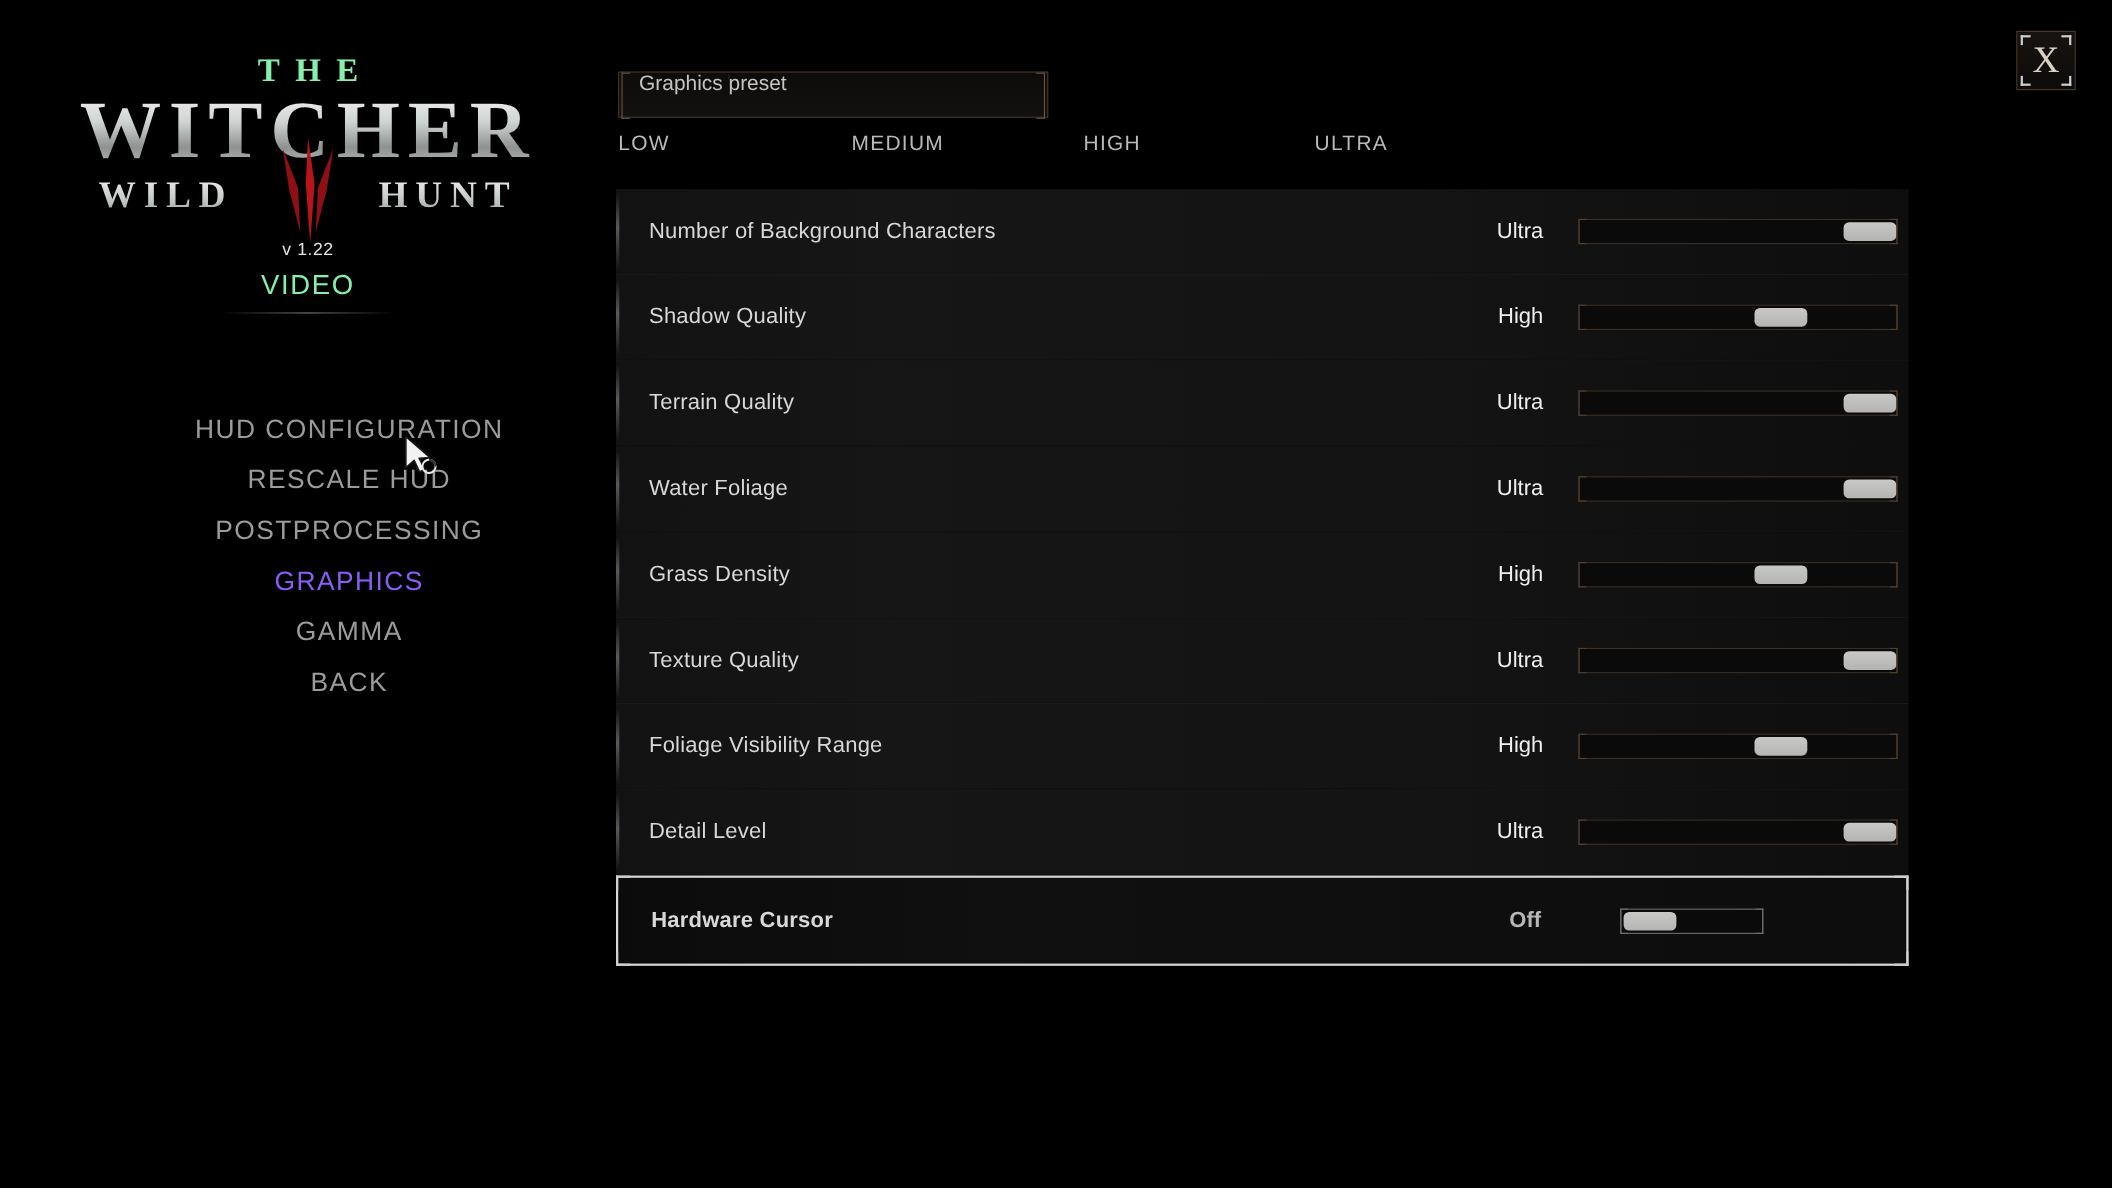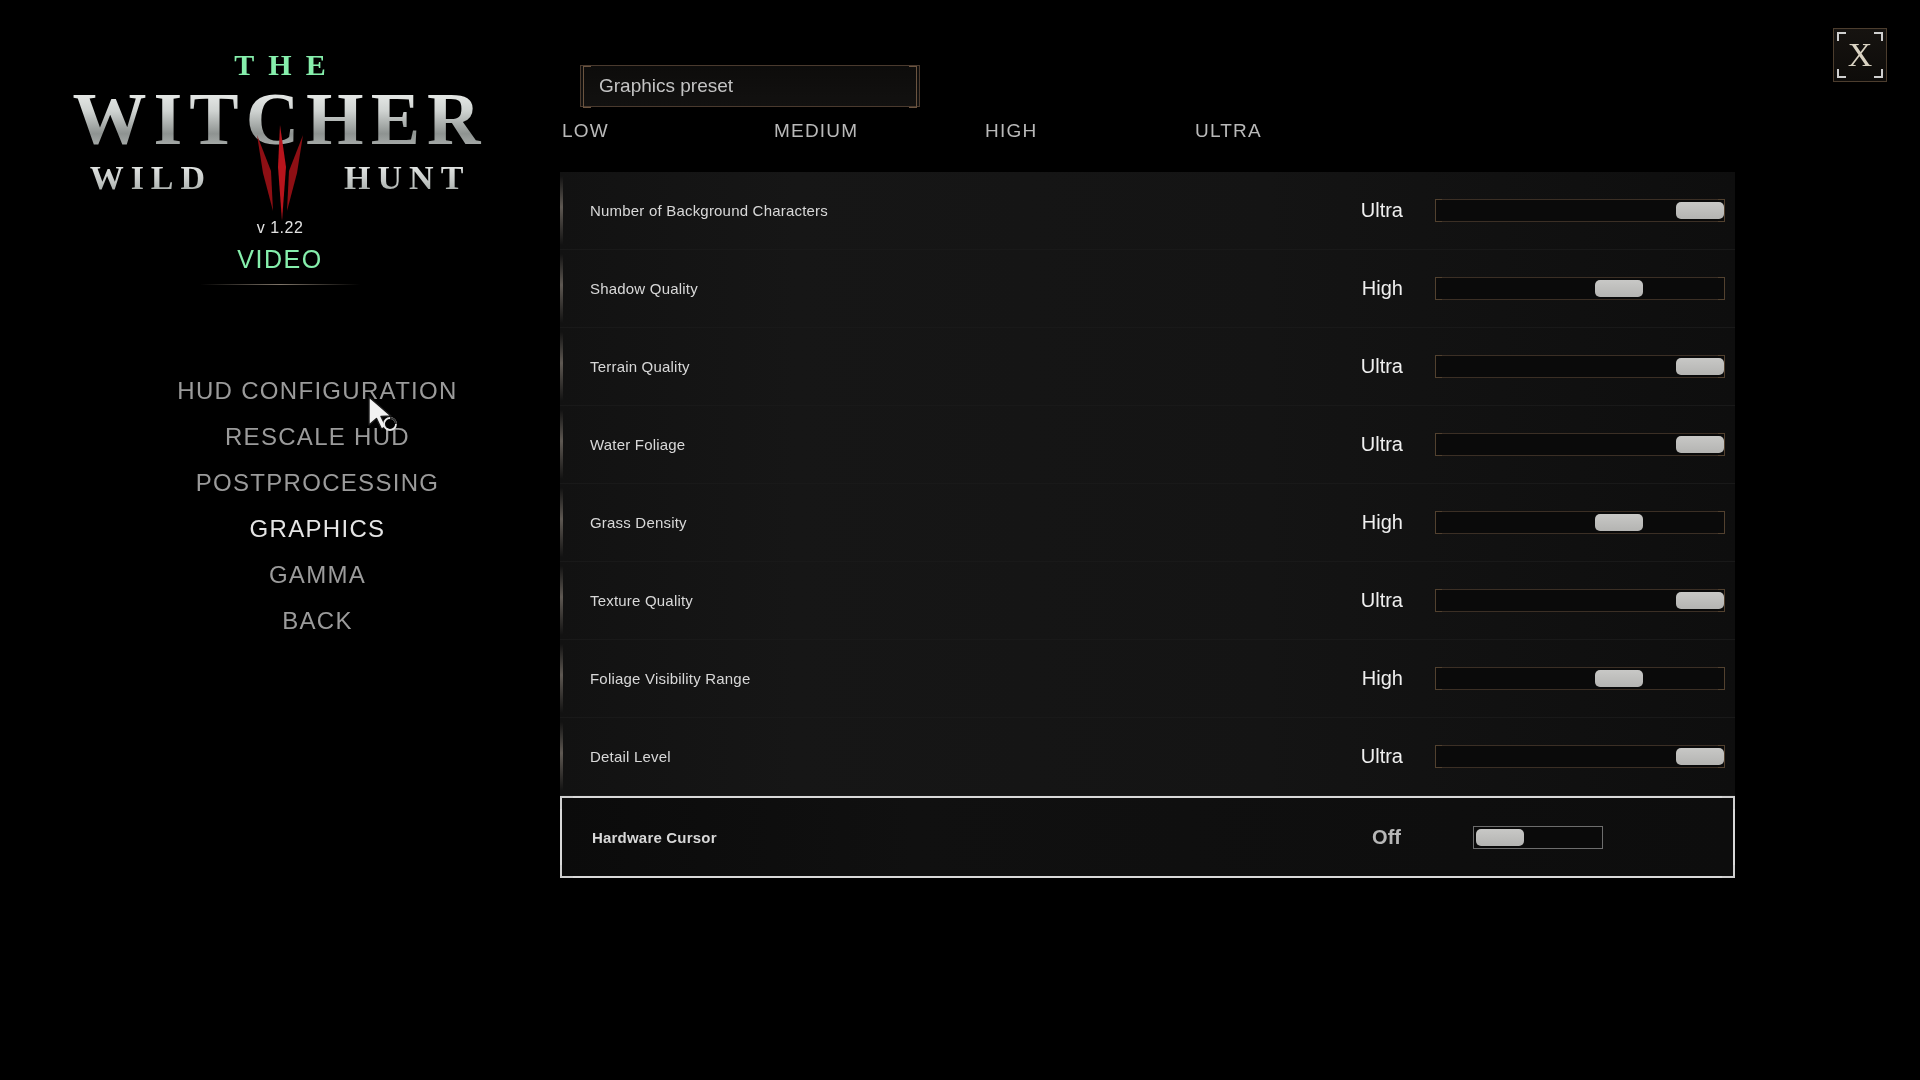--- a/index.html
+++ b/index.html
@@ -64,32 +64,32 @@
     position:absolute; left:0; top:368px; width:560px; text-align:center;
   }
   .menu-item{
     display:block; width:635px;
     font-size:24px; letter-spacing:1.3px;
     color:#9b9b9b; padding:11px 0; line-height:1;
     cursor:pointer; background:none; border:none;
     font-family:"Liberation Sans", sans-serif;
     text-align:center;
   }
-  .menu-item.active{ color:#e5e5e5; }
+  .menu-item.active{ color:#8b5cf6; }
 
   
   #content{
     position:absolute; left:560px; top:0; width:1360px; height:1080px;
   }
 
   #preset-box{
-    position:absolute; left:20px; top:65px; width:340px; height:42px;
+    position:absolute; left:2px; top:65px; width:391px; height:42px;
     border:1px solid #4a3a2e;
     background:linear-gradient(180deg,#0d0c0b 0%,#121110 100%);
-    display:flex; align-items:center; padding-left:18px;
+    display:flex; align-items:flex-start; padding-left:18px;
   }
   #preset-box::before,#preset-box::after{
     content:""; position:absolute; width:7px; height:100%;
     top:0; border-top:1px solid #6b5440; border-bottom:1px solid #6b5440;
   }
   #preset-box::before{ left:2px; border-left:1px solid #6b5440; }
   #preset-box::after{ right:2px; border-right:1px solid #6b5440; }
   #preset-label{ font-size:19px; color:#c3c3c3; position:relative; z-index:2;}
 
   #preset-options{
@@ -107,21 +107,21 @@
     position:relative; height:78px; width:1175px;
     border-bottom:1px solid #191919;
     background:linear-gradient(90deg,#121212 0%,#161616 20%,#141414 60%,#0e0e0e 100%);
     display:flex; align-items:center; cursor:pointer;
   }
   .srow::before{
     content:""; position:absolute; left:0; top:4px; bottom:4px; width:3px;
     background:linear-gradient(180deg,rgba(90,85,80,0) 0%,rgba(120,112,104,.75) 45%,rgba(90,85,80,0) 100%);
   }
   .srow .sname{
-    position:absolute; left:30px; font-size:15px; color:#d8d8d8; letter-spacing:.2px;
+    position:absolute; left:30px; font-size:20px; color:#d8d8d8; letter-spacing:.2px;
   }
   .srow .sval{
     position:absolute; right:332px; font-size:20px; color:#efefef; text-align:right;
     width:120px;
   }
   .slider{
     position:absolute; right:10px; width:290px; height:23px;
     border:1px solid #3b2f25;
     background:#0a0a0a;
   }

